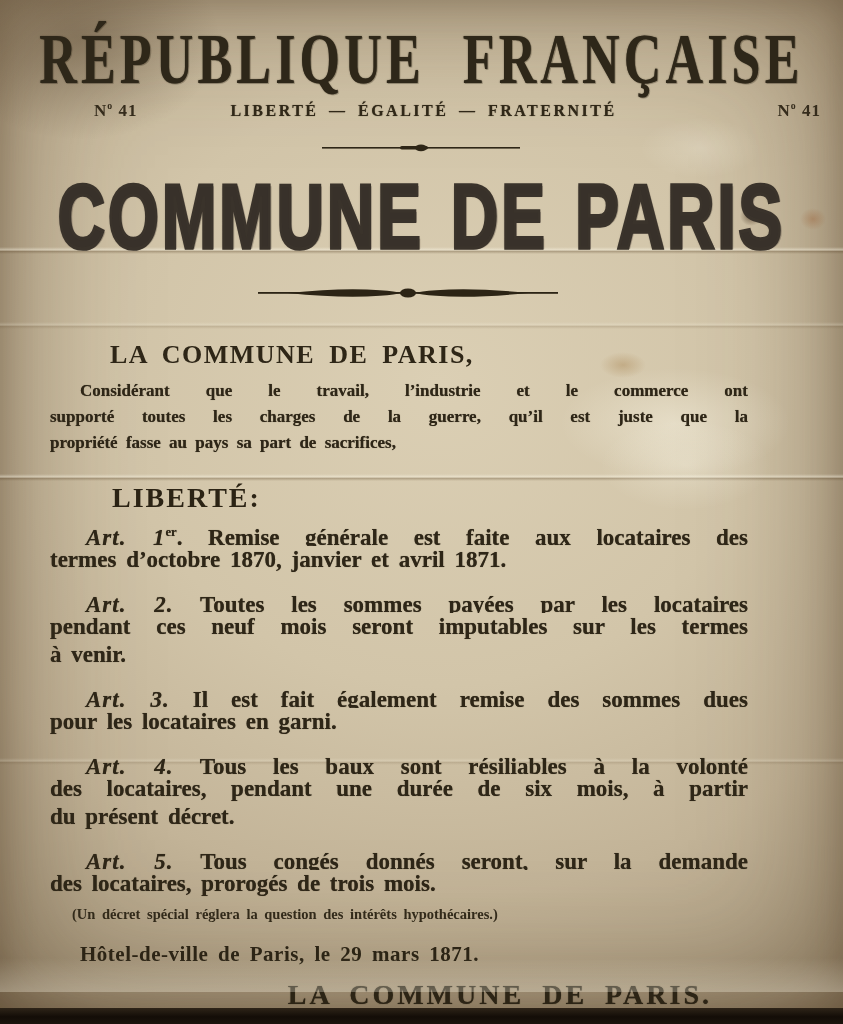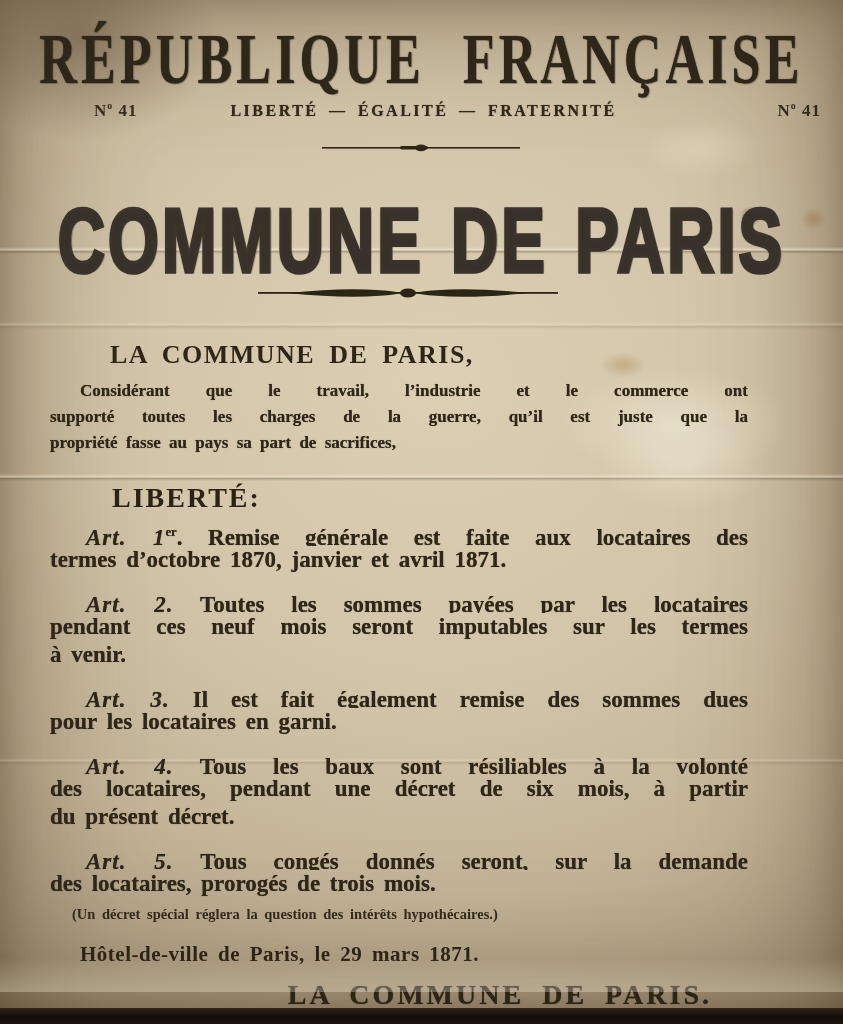--- a/index.html
+++ b/index.html
@@ -73,21 +73,20 @@
     transform: translateX(-34px);
   }
 
   .divider-small { position: absolute; top: 143px; left: 322px; }
   .divider-large { position: absolute; top: 284px; left: 258px; }
 
   
   .main-title-wrap {
     position: absolute; top: 168px; left: 0; width: 843px; height: 110px;
     text-align: center;
-    margin-top: 24px;
   }
   .main-title {
     display: inline-block;
     font-family: "Liberation Sans", "DejaVu Sans", sans-serif;
     font-weight: bold; font-size: 64px; letter-spacing: 3px; word-spacing: 6px;
     transform: scale(1.02, 1.42); transform-origin: 50% 12%;
     color: #38312a;
     -webkit-text-stroke: 2.6px #3a332b;
     text-shadow: 0 0 2px rgba(58,51,43,0.55), 2px 1px 0 rgba(58,51,43,0.30), -1px 1px 1px rgba(58,51,43,0.30);
     white-space: nowrap;
@@ -217,21 +216,21 @@
         <div class="ln">à venir.</div>
       </div>
 
       <div class="art">
         <div class="ln j first"><span class="label">Art. 3.</span><sup></sup><span> Il est fait également remise des sommes dues</span></div>
         <div class="ln">pour les locataires en garni.</div>
       </div>
 
       <div class="art">
         <div class="ln j first"><span class="label">Art. 4.</span><sup></sup><span> Tous les baux sont résiliables à la volonté</span></div>
-        <div class="ln j">des locataires, pendant une décret de six mois, à partir</div>
+        <div class="ln j">des locataires, pendant une durée de six mois, à partir</div>
         <div class="ln">du présent décret.</div>
       </div>
 
       <div class="art">
         <div class="ln j first"><span class="label">Art. 5.</span><sup></sup><span> Tous congés donnés seront, sur la demande</span></div>
         <div class="ln">des locataires, prorogés de trois mois.</div>
       </div>
 
       <div class="note">(Un décret spécial réglera la question des intérêts hypothécaires.)</div>
 

